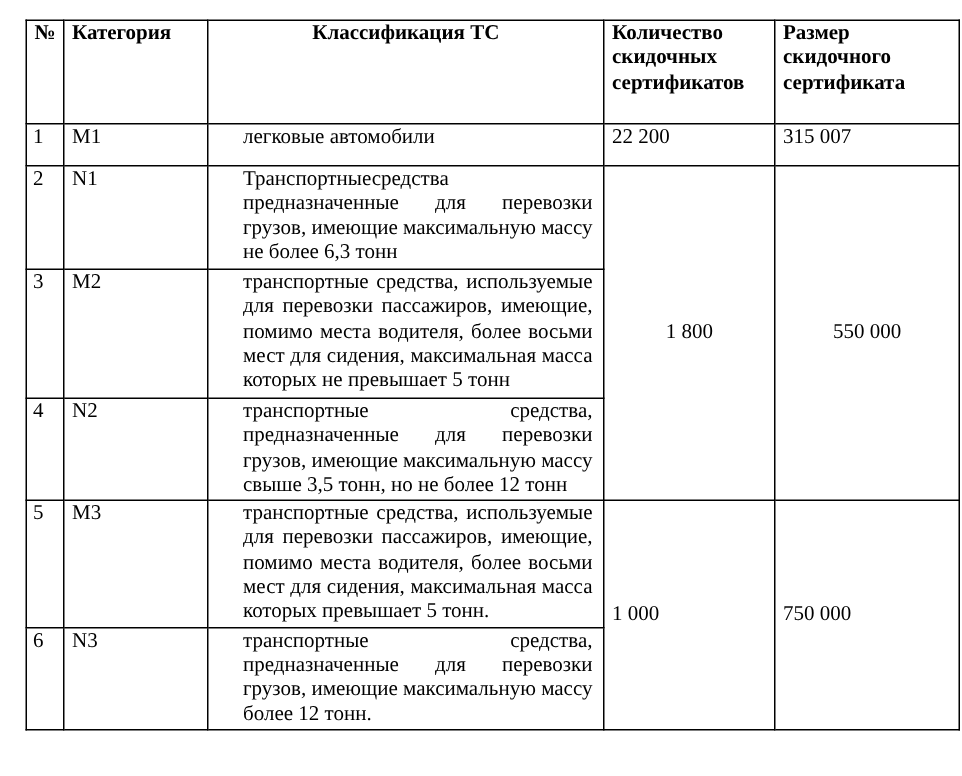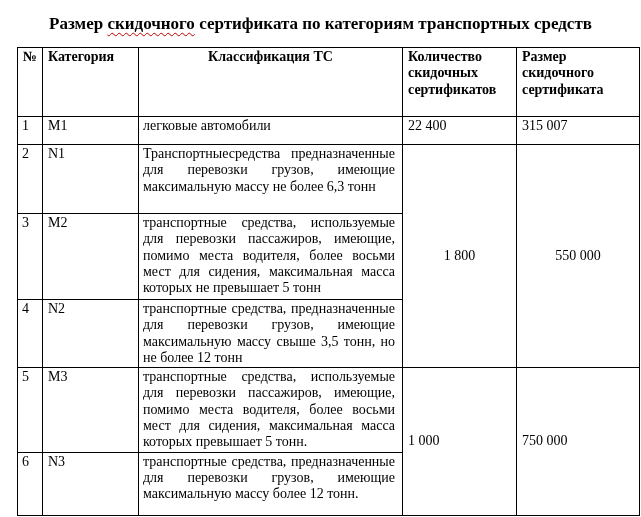--- a/index.html
+++ b/index.html
@@ -46,21 +46,21 @@
   }
   .cert-table th { font-weight: bold; }
   .cert-table .col-num    { width: 25px; }
   .cert-table .col-cat    { width: 96px; }
   .cert-table .col-class  { width: 264px; }
   .cert-table .col-qty    { width: 114px; }
   .cert-table .col-amt    { width: 123px; }
   .cert-table td.num-cell  { padding-left: 4px; }
   .cert-table td.class-cell {
     text-align: justify;
-    padding-left: 4px;
+    padding-left: 23px;
     padding-right: 7px;
   }
   .cert-table td.merged-center {
     vertical-align: middle;
     text-align: center;
   }
   .cert-table td.merged-left {
     vertical-align: middle;
     text-align: left;
   }
@@ -70,21 +70,20 @@
   tr.r-3 { height: 86px; }
   tr.r-4 { height: 66px; }
   tr.r-5 { height: 79px; }
   tr.r-6 { height: 63px; }
 </style>
 </head>
 <body>
 
 <div class="page">
 
-  <div class="doc-title"><span>Размер </span><span class="misspelled">скидочного</span><span> сертификата по категориям транспортных средств</span></div>
 
   <table class="cert-table">
     <colgroup>
       <col class="col-num">
       <col class="col-cat">
       <col class="col-class">
       <col class="col-qty">
       <col class="col-amt">
     </colgroup>
 
@@ -94,21 +93,21 @@
       <th>Категория</th>
       <th class="class-cell" style="text-align:center">Классификация ТС</th>
       <th>Количество скидочных сертификатов</th>
       <th>Размер скидочного сертификата</th>
     </tr>
 
     <tr class="r-1">
       <td class="num-cell">1</td>
       <td>M1</td>
       <td class="class-cell">легковые автомобили</td>
-      <td>22 400</td>
+      <td>22 200</td>
       <td>315 007</td>
     </tr>
 
     <tr class="r-2">
       <td class="num-cell">2</td>
       <td>N1</td>
       <td class="class-cell">Транспортныесредства предназначенные для перевозки грузов, имеющие максимальную массу не более 6,3 тонн</td>
       <td rowspan="3" class="merged-center">1 800</td>
       <td rowspan="3" class="merged-center">550 000</td>
     </tr>

